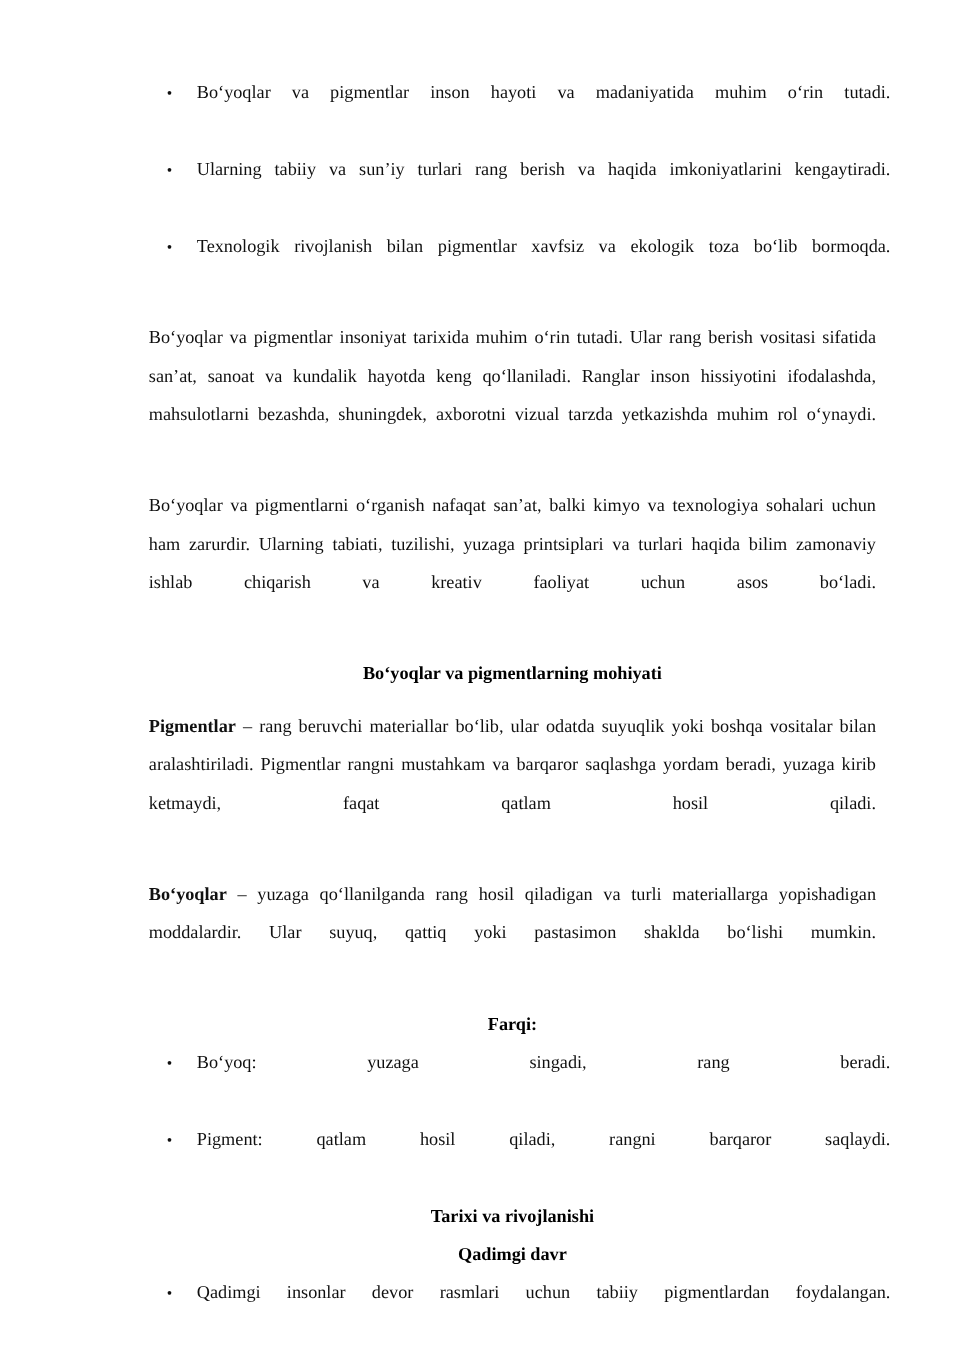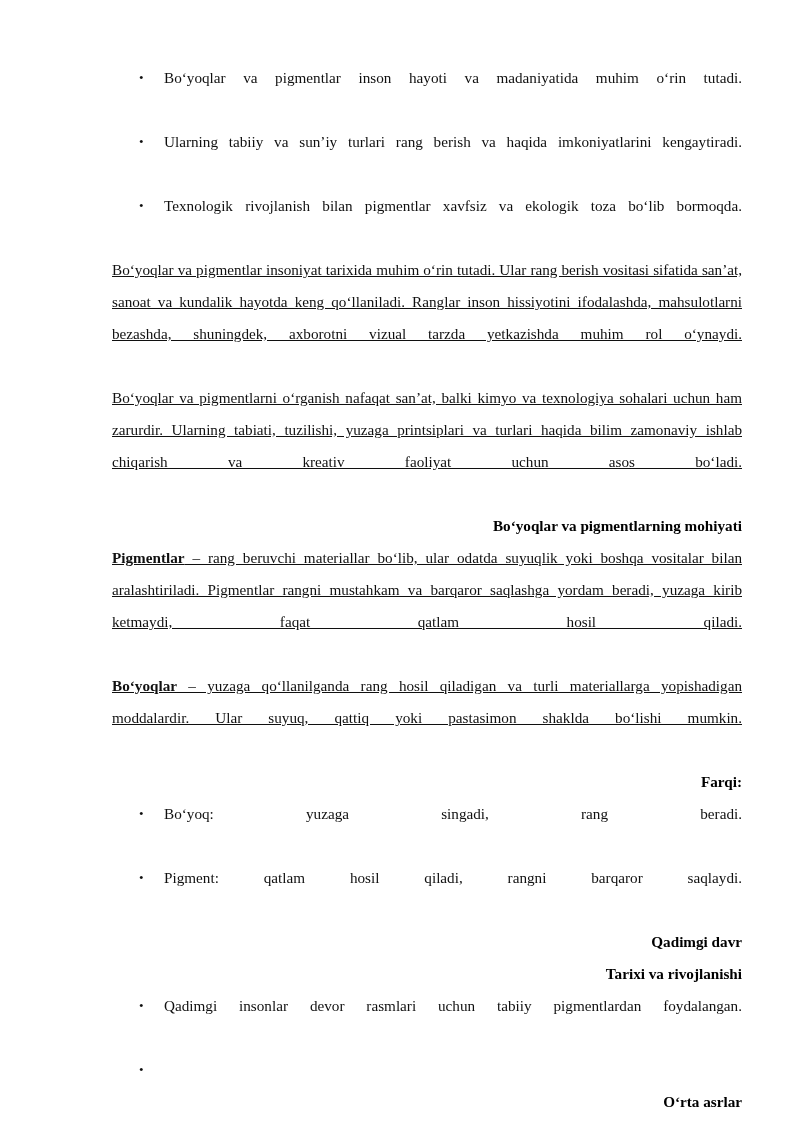--- a/index.html
+++ b/index.html
@@ -23,31 +23,30 @@
     position: absolute;
     left: 112px;
     top: 62px;
     width: 630px;
   }
   .para {
     font-size: 15.2px;
     line-height: 32px;
     text-align: justify;
     text-justify: inter-word;
-    margin: 0;
+    margin: 12px;
     hyphens: none;
     color: #101010;
-    text-decoration: underline;
   }
   .heading {
     font-size: 15.2px;
     line-height: 32px;
     font-weight: bold;
     margin: 0;
-    text-align: right;
+    text-align: center;
     color: #000000;
   }
   .lead {
     font-weight: bold;
   }
   ul.bullets {
     list-style: none;
     margin: 0;
     padding: 0;
   }
@@ -110,23 +109,23 @@
 
     <ul class="bullets">
       <li>
         <span class="marker">•</span><span>Boʻyoq: yuzaga singadi, rang beradi.</span>
       </li>
       <li>
         <span class="marker">•</span><span>Pigment: qatlam hosil qiladi, rangni barqaror saqlaydi.</span>
       </li>
     </ul>
 
+    <p class="heading nojust">Tarixi va rivojlanishi</p>
+
     <p class="heading nojust">Qadimgi davr</p>
-
-    <p class="heading nojust">Tarixi va rivojlanishi</p>
 
     <ul class="bullets">
       <li>
         <span class="marker">•</span><span>Qadimgi insonlar devor rasmlari uchun tabiiy pigmentlardan foydalangan.</span>
       </li>
       <li>
         <span class="marker">•</span>
       </li>
     </ul>
 

